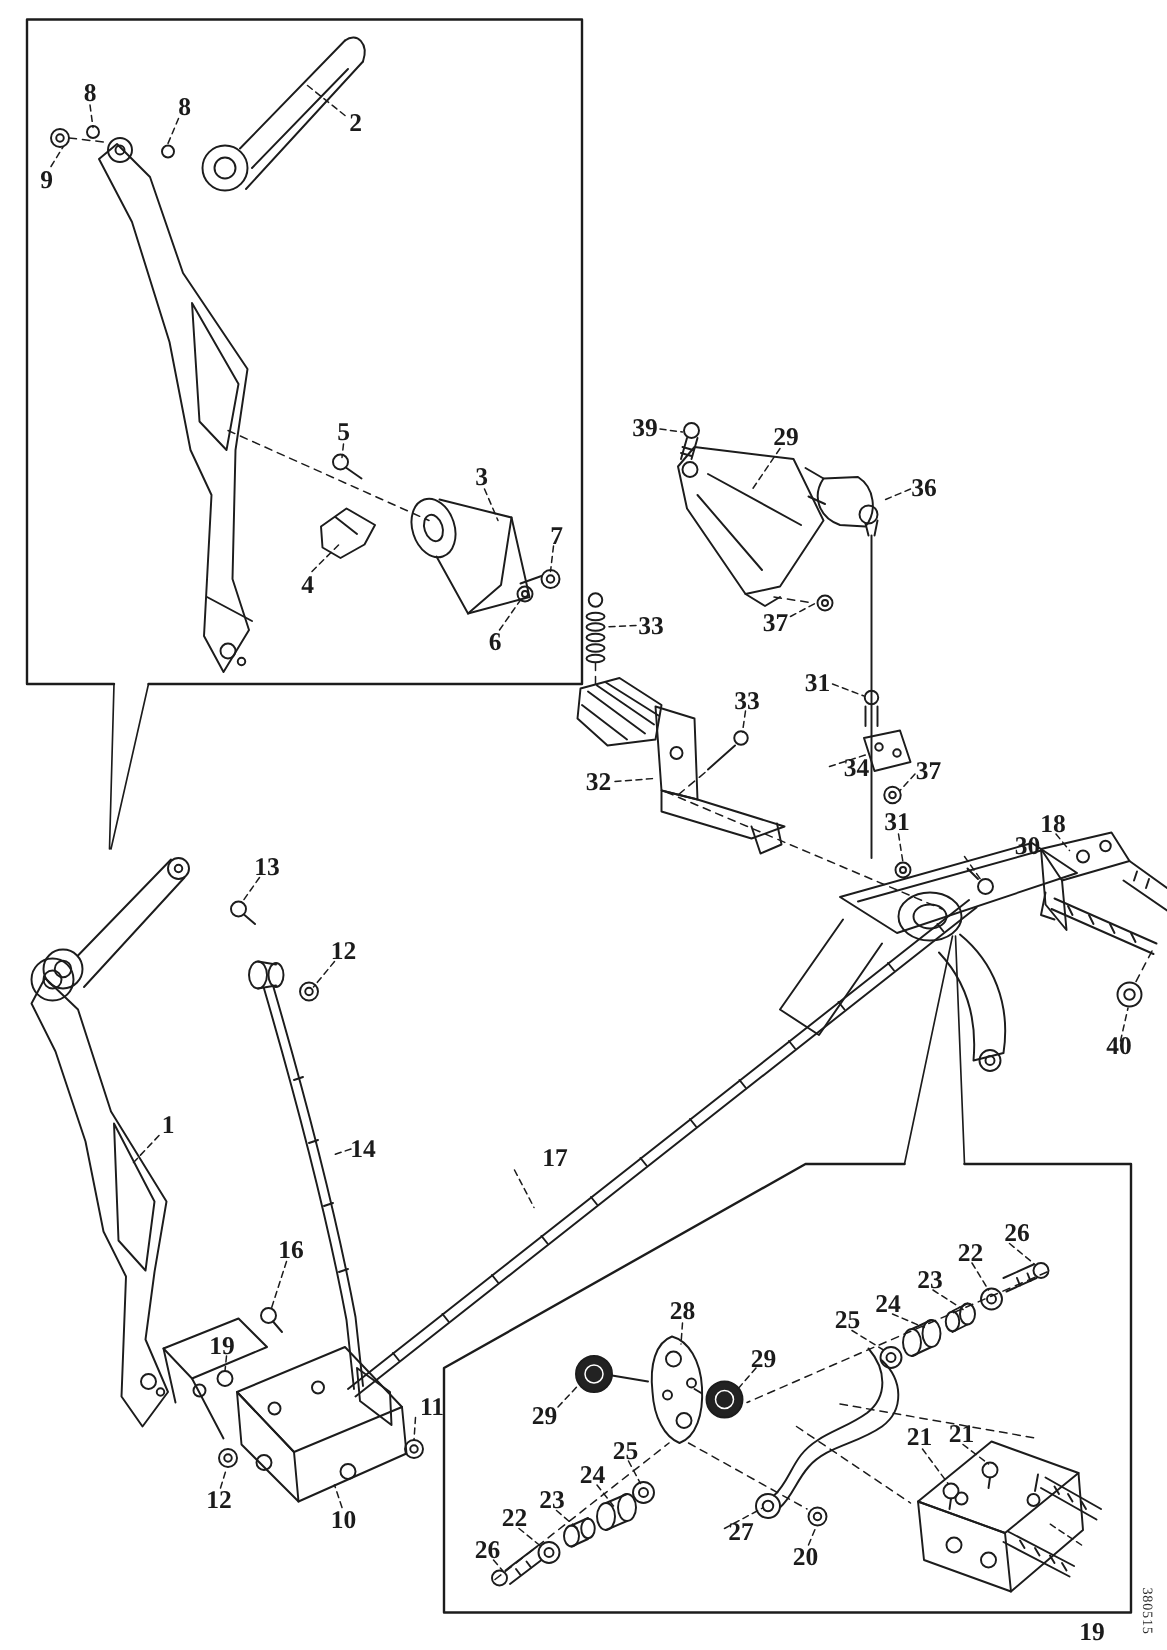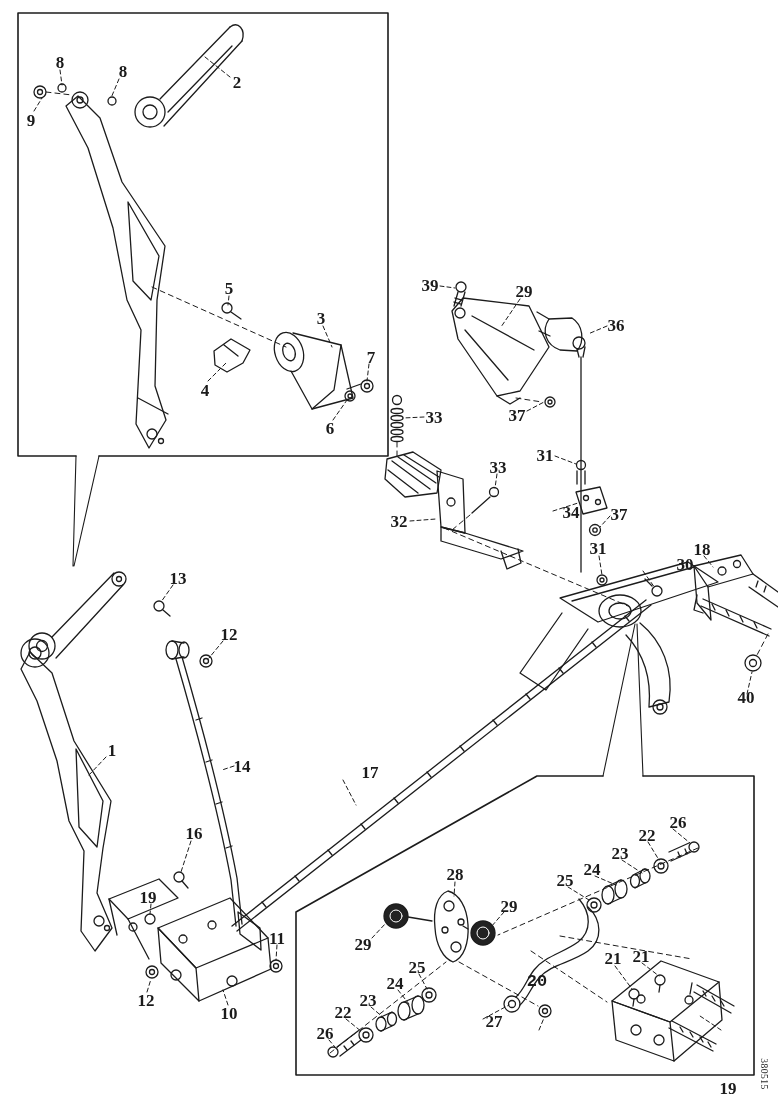--- a/index.html
+++ b/index.html
@@ -331,38 +331,38 @@
       <span class="callout" style="left: 637px; top: 564px; margin-left: 48px;">30</span>
       <span class="callout" style="left: 702px; top: 549px;">18</span>
       <span class="callout" style="left: 746px; top: 697px;">40</span>
       <span class="callout" style="left: 178px; top: 578px;">13</span>
       <span class="callout" style="left: 229px; top: 634px;">12</span>
       <span class="callout" style="left: 112px; top: 750px;">1</span>
       <span class="callout" style="left: 242px; top: 766px;">14</span>
       <span class="callout" style="left: 341px; top: 772px; margin-left: 29px;">17</span>
       <span class="callout" style="left: 194px; top: 833px;">16</span>
       <span class="callout" style="left: 148px; top: 897px;">19</span>
-      <span class="callout" style="left: 277px; top: 938px; text-align: right;">11</span>
+      <span class="callout" style="left: 288px; top: 938px; text-align: right;">11</span>
       <span class="callout" style="left: 146px; top: 1000px;">12</span>
       <span class="callout" style="left: 229px; top: 1013px;">10</span>
       <span class="callout" style="left: 455px; top: 874px;">28</span>
       <span class="callout" style="left: 363px; top: 944px;">29</span>
       <span class="callout" style="left: 509px; top: 906px;">29</span>
       <span class="callout" style="left: 678px; top: 822px;">26</span>
       <span class="callout" style="left: 647px; top: 835px;">22</span>
       <span class="callout" style="left: 620px; top: 853px;">23</span>
       <span class="callout" style="left: 592px; top: 869px;">24</span>
       <span class="callout" style="left: 565px; top: 880px;">25</span>
       <span class="callout" style="left: 417px; top: 967px;">25</span>
       <span class="callout" style="left: 395px; top: 983px;">24</span>
       <span class="callout" style="left: 368px; top: 1000px;">23</span>
       <span class="callout" style="left: 343px; top: 1012px;">22</span>
       <span class="callout" style="left: 325px; top: 1033px;">26</span>
       <span class="callout" style="left: 494px; top: 1021px;">27</span>
-      <span class="callout" style="left: 537px; top: 981px; font-family: Liberation Mono, monospace;">20</span>
+      <span class="callout" style="left: 537px; top: 1038px;">20</span>
       <span class="callout" style="left: 613px; top: 958px;">21</span>
       <span class="callout" style="left: 641px; top: 956px;">21</span>
       <span class="callout" style="left: 728px; top: 1088px;">19</span>
     </div>
 
 <div class="footer-code">380515</div>
 
 </div>
 
 </body></html>

